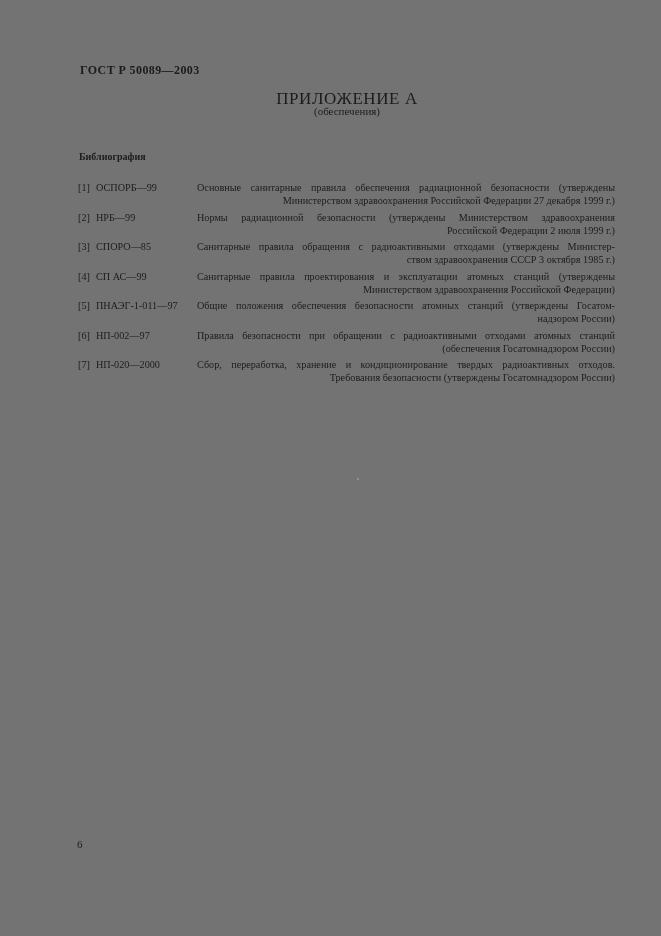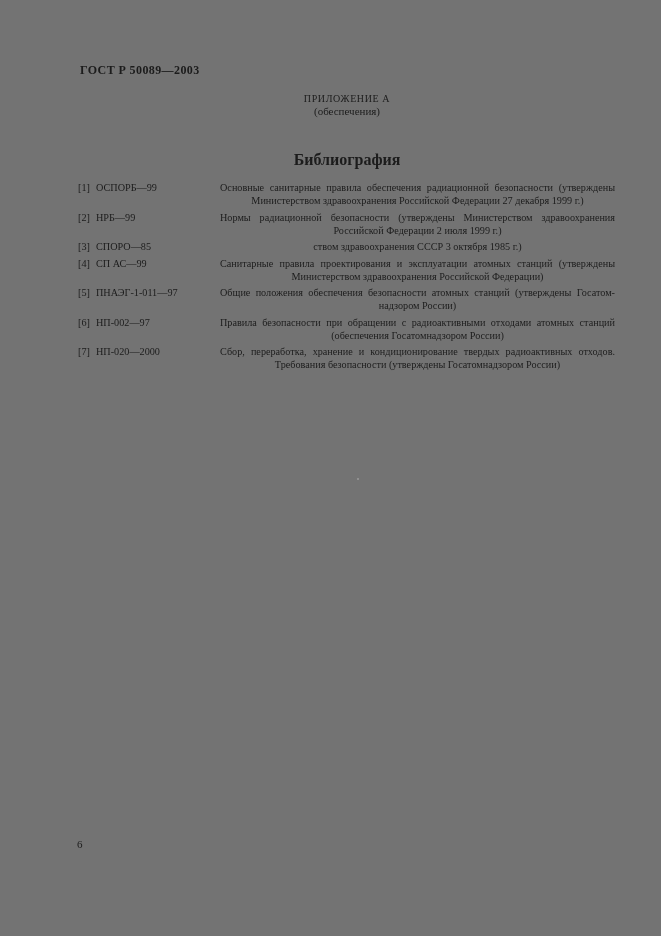--- a/index.html
+++ b/index.html
@@ -26,38 +26,37 @@
     white-space: nowrap;
   }
   .appendix-block {
     position: absolute;
     left: 79px;
     top: 92px;
     width: 536px;
     text-align: center;
   }
   .appendix-title {
-    font-size: 10px;
+    font-size: 17px;
     letter-spacing: 0.6px;
     line-height: 13px;
     display: block;
     text-align: center;
   }
   .appendix-subtitle {
     font-size: 11px;
     line-height: 13px;
     display: block;
   }
   .section-title {
     position: absolute;
     left: 79px;
     top: 151px;
     width: 536px;
-    text-align: center;
-    font-size: 16px;
+    font-size: 10px;
     font-weight: bold;
   }
   .entries {
     position: absolute;
     left: 78px;
     top: 181px;
     width: 537px;
   }
   .entry {
     display: flex;
@@ -71,32 +70,31 @@
     white-space: nowrap;
   }
   .entry .code {
     flex: none;
     width: 101px;
     white-space: nowrap;
   }
   .entry .desc {
     flex: 1;
     min-width: 0;
-    margin-left: 23px;
   }
   .entry .dline {
     display: block;
   }
   .entry .l1 {
     text-align: justify;
     text-align-last: justify;
     white-space: nowrap;
   }
   .entry .l2 {
-    text-align: center;
+    text-align: right;
     white-space: nowrap;
   }
   .page-number {
     position: absolute;
     left: 77px;
     top: 838px;
     font-size: 11px;
   }
   .speck {
     position: absolute;
@@ -137,20 +135,21 @@
         <span class="code">НРБ—99</span>
         <span class="desc">
           <span class="dline l1">Нормы радиационной безопасности (утверждены Министерством здравоохранения</span>
           <span class="dline l2">Российской Федерации 2 июля 1999 г.)</span>
         </span>
       </div>
       <div class="entry">
         <span class="num">[3]</span>
         <span class="code">СПОРО—85</span>
         <span class="desc">
+          <span class="dline l1">Санитарные правила обращения с радиоактивными отходами (утверждены Министер-</span>
           <span class="dline l2">ством здравоохранения СССР 3 октября 1985 г.)</span>
         </span>
       </div>
       <div class="entry">
         <span class="num">[4]</span>
         <span class="code">СП АС—99</span>
         <span class="desc">
           <span class="dline l1">Санитарные правила проектирования и эксплуатации атомных станций (утверждены</span>
           <span class="dline l2">Министерством здравоохранения Российской Федерации)</span>
         </span>

